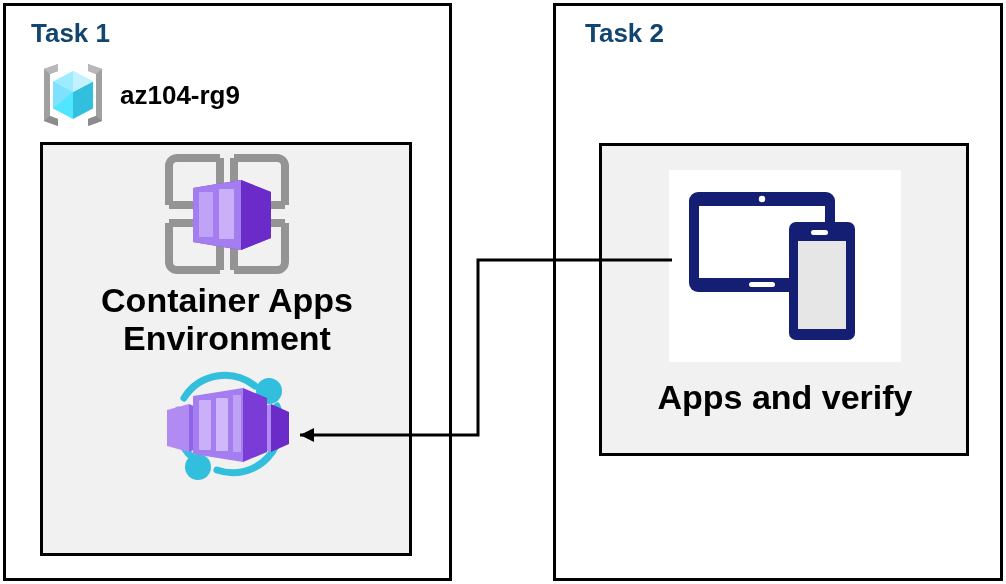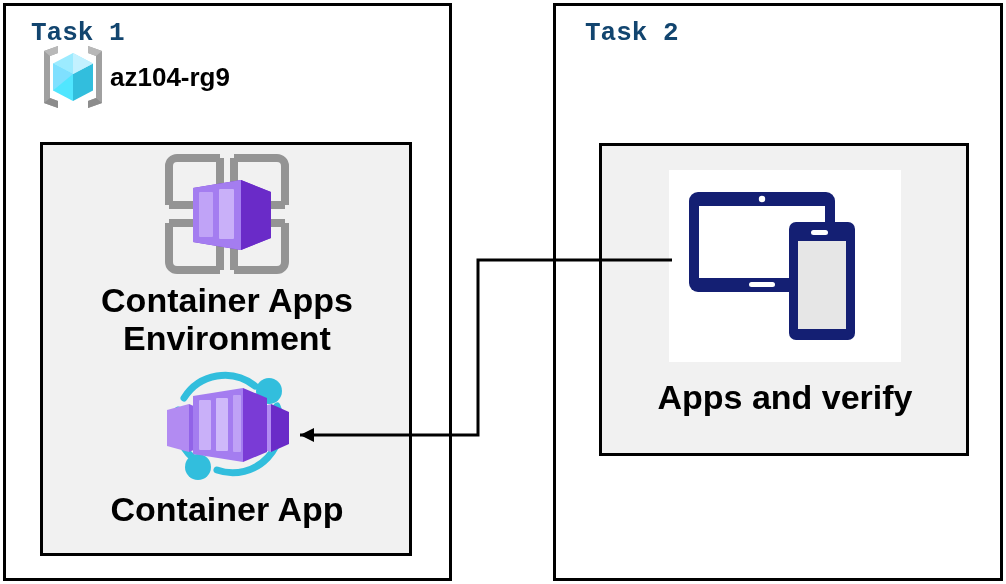--- a/index.html
+++ b/index.html
@@ -29,32 +29,32 @@
   #task1-panel { left: 3px;   top: 3px; width: 449px; height: 578px; }
   #task2-panel { left: 553px; top: 3px; width: 450px; height: 578px; }
 
   .task-title {
     position: absolute;
     font-size: 26px;
     font-weight: bold;
     color: #12456F;
     letter-spacing: 0px;
     white-space: nowrap;
-    font-family: Liberation Mono, monospace;
   }
   #task1-title { left: 31px;  top: 18px; }
   #task2-title { left: 585px; top: 18px; }
 
   
   #rg-row {
     position: absolute;
     left: 36px;
-    top: 40px;
+    top: 58px;
     display: flex;
     align-items: center;
+    gap: 10px;
     justify-content: space-between;
   }
   #rg-icon { width: 74px; height: 74px; display: block; }
   #rg-label {
     font-size: 26px;
     font-weight: bold;
     color: #000000;
     white-space: nowrap;
   }
 
@@ -194,21 +194,20 @@
         <path d="M92 44 L114 38 L114 86 L92 80 Z" fill="#B28BF2"></path>
         <path d="M114 38 L132 46 L132 78 L114 86 Z" fill="#6A2BC8"></path>
 
         <path d="M36 30 L86 22 L86 96 L36 88 Z" fill="#A47DF0"></path>
         <path d="M86 22 L110 32 L110 86 L86 96 Z" fill="#7A3BD6"></path>
         <rect x="42" y="34" width="12" height="50" rx="1" fill="#C9B0F9"></rect>
         <rect x="59" y="32" width="12" height="53" rx="1" fill="#CFB9FA"></rect>
         <rect x="76" y="29" width="8" height="57" rx="1" fill="#BFA2F6"></rect>
       </svg>
     </span>
-    <span class="node-label">Container App</span>
   </div>
 
   <div id="task2-panel" class="task-panel"></div>
 
   <div id="task2-title" class="task-title">Task 2</div>
 
   <div id="verify-box" class="gray-box"></div>
 
   <div id="verify-node" class="node">
     <span id="verify-icon-bg">

